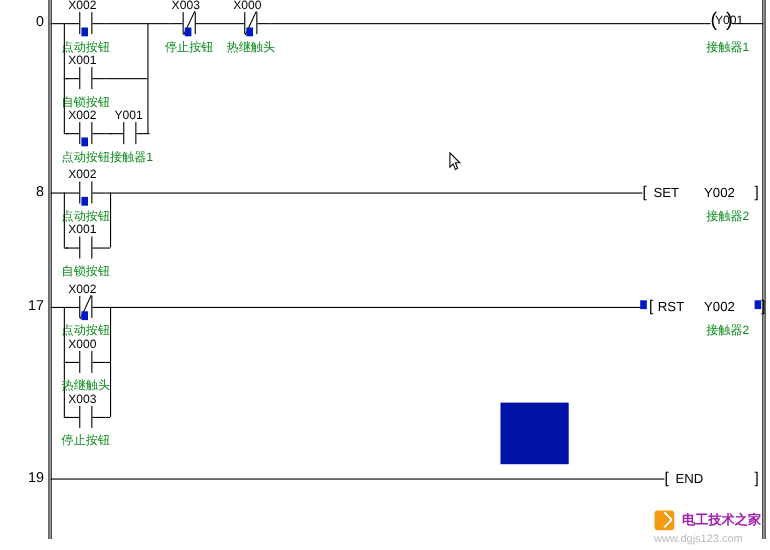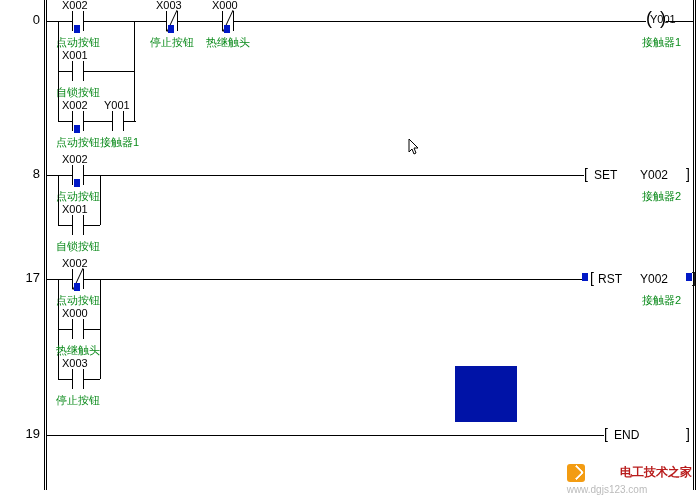--- a/index.html
+++ b/index.html
@@ -30,21 +30,21 @@
   .label-green { position: absolute; color: #0a8a1a; font-size: 11px; white-space: nowrap; }
   .blue-tick { position: absolute; width: 6px; height: 8px; background: #0018c6; }
   .coil { position: absolute; width: 20px; height: 20px; }
   .coil::before { content: "("; position: absolute; left: 0; top: -3px; font-size: 18px; }
   .coil::after { content: ")"; position: absolute; right: 0; top: -3px; font-size: 18px; }
   .bracket-l { position: absolute; color: #000; font-size: 14px; }
   .bracket-r { position: absolute; color: #000; font-size: 14px; }
   .func-text { position: absolute; color: #000; font-size: 12px; }
   .blue-box { position: absolute; background: #0013a7; }
   .watermark { position: absolute; right: 8px; bottom: 4px; font-size: 12px; color: #999; }
-  .watermark b { color: #b91c1c; margin-left: 28px; }
+  .watermark b { color: #a21caf; }
   .wm-icon { display:inline-block; width:18px; height:18px; background:#f39c12; border-radius:3px; vertical-align:middle; margin-right:4px; position:relative; }
   .wm-icon::after { content:""; position:absolute; left:4px; top:3px; width:9px; height:9px; border:2px solid #fff; border-left:none; border-bottom:none; transform:rotate(45deg); border-radius:0 3px 0 0; }
   .cursor { position: absolute; width: 12px; height: 18px; }
   .cursor svg { width: 100%; height: 100%; }
 </style>
 </head>
 <body>
 
 <div class="canvas">
   <div class="left-rail"></div>

